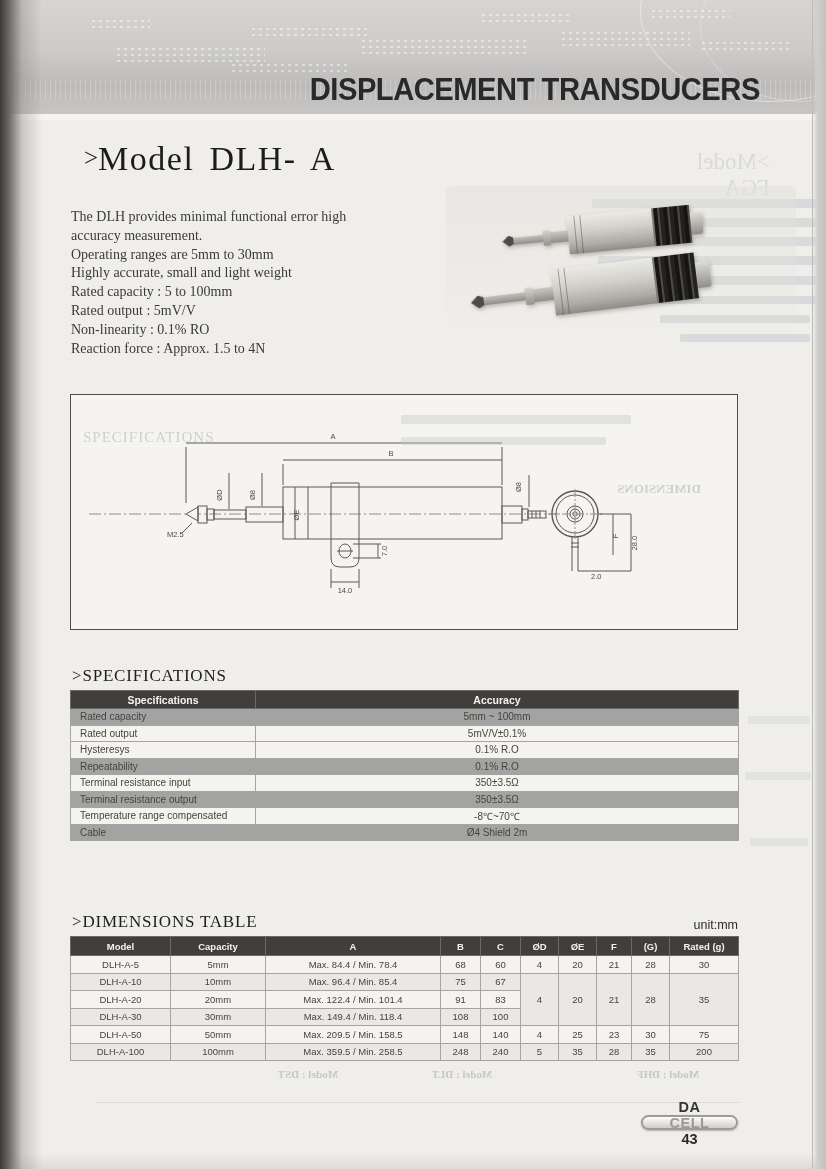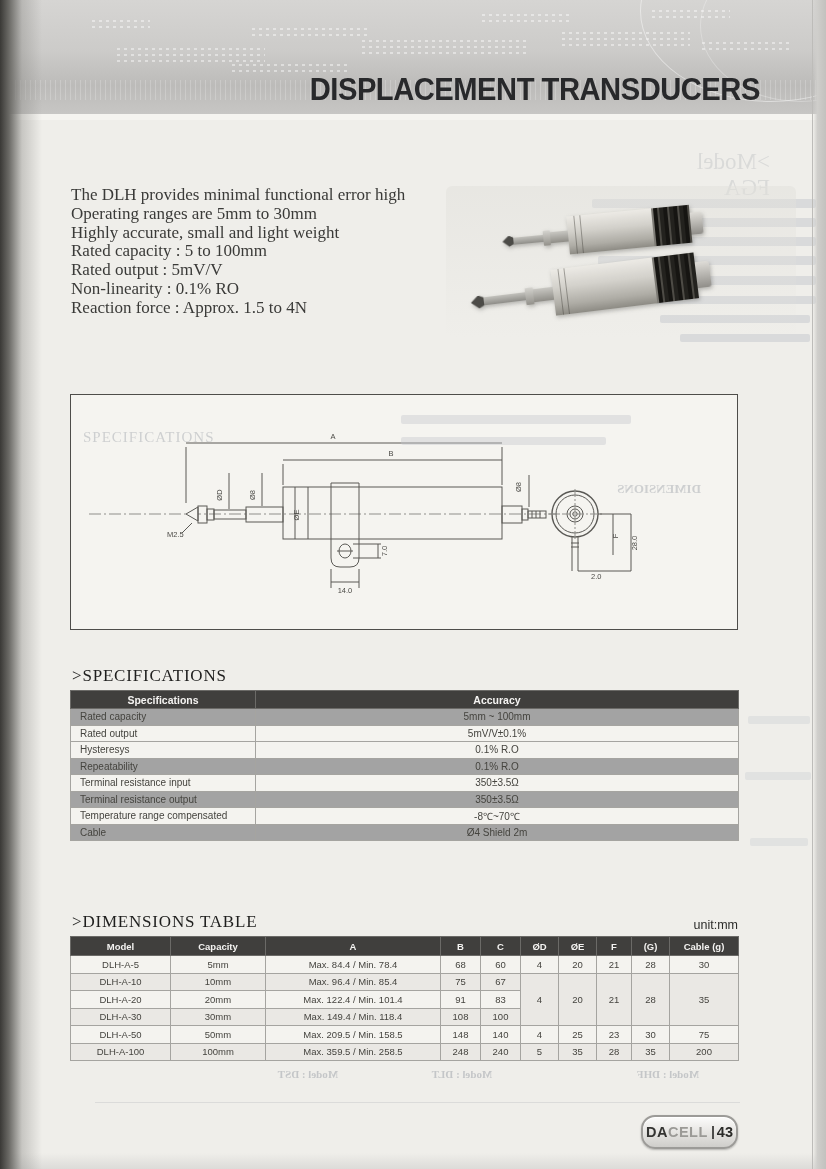--- a/index.html
+++ b/index.html
@@ -24,22 +24,22 @@
   .ticks{position:absolute;left:0;top:80px;width:100%;height:20px;opacity:.4;
          background-image:repeating-linear-gradient(90deg,rgba(255,255,255,.5) 0 1px,transparent 1px 5px);}
   .arc{position:absolute;border:1px solid rgba(255,255,255,.45);border-radius:50%;}
   .band-title{position:absolute;top:72px;right:66px;font-size:31px;font-weight:bold;color:#28292b;
               letter-spacing:-.5px;transform:scaleX(.94);transform-origin:right center;white-space:nowrap;}
 
   
   .model-heading{position:absolute;left:84px;top:140px;font-family:"Liberation Serif",serif;color:#1c1c1b;white-space:nowrap;}
   .model-heading .pre{font-size:25px;vertical-align:4px;}
   .model-heading .main{font-size:34px;letter-spacing:1.5px;word-spacing:5px;}
-  .desc{position:absolute;left:71px;top:186px;width:380px;font-family:"Liberation Serif",serif;
-        font-size:17px;line-height:18.8px;color:#3a3a38;}
+  .desc{position:absolute;left:71px;top:208px;width:380px;font-family:"Liberation Serif",serif;
+        font-size:14px;line-height:18.8px;color:#3a3a38;}
 
   
   .photo-zone{position:absolute;left:446px;top:186px;width:350px;height:152px;
               background:linear-gradient(180deg,rgba(226,225,220,.55),rgba(226,225,220,0));border-radius:6px;}
   .transducer{position:absolute;display:flex;align-items:center;filter:drop-shadow(1px 2px 2px rgba(40,40,35,.3));}
   .t-tip{background:#4c4b47;}
   .t-shaft{background:linear-gradient(180deg,#c2c1bc,#8e8d88);}
   .t-collar{background:linear-gradient(180deg,#d4d3ce,#93918b);border-radius:1px;}
   .t-neck{background:linear-gradient(180deg,#c8c7c2,#8f8d87);}
   .t-body{position:relative;background:linear-gradient(180deg,#eceae5 0%,#d3d1cb 40%,#aeaca5 78%,#8d8b84 100%);}
@@ -77,25 +77,25 @@
   .spec-table tr.plain td{background:#f4f3ef;}
   .spec-table{border:1px solid #565553;}
   .dims-table{top:936px;font-size:9.5px;}
   .dims-table th{height:16px;font-size:9.5px;}
   .dims-table td{height:16.5px;background:#f4f3ef;text-align:center;}
   .dims-table tr.shade td{background:#eaE8e4;}
   .dims-table td.merged{background:#f1f0ec;}
   .dims-table{border:1px solid #565553;}
 
   
-  .footer-badge{position:absolute;left:641px;top:1115px;width:97px;height:34px;border-radius:14px;
+  .footer-badge{position:absolute;left:641px;top:1115px;width:97px;height:15px;border-radius:14px;
                 border:2px solid #9c9b98;box-sizing:border-box;
                 background:linear-gradient(180deg,#fcfcfb,#e4e3e0 55%,#cfcecb);
                 box-shadow:inset 0 1px 1px #fff,0 1px 2px rgba(0,0,0,.25);
-                display:flex;align-items:center;justify-content:center;}
+                display:flex;align-items:center;justify-content:center;flex-direction:column;}
   .footer-badge .da{font-size:14.5px;font-weight:bold;color:#343432;letter-spacing:.5px;}
   .footer-badge .cell{font-size:14.5px;font-weight:bold;color:#9b9a96;letter-spacing:.5px;}
   .footer-badge .bar{width:2px;height:13px;background:#4c4c4a;margin:0 3px 0 4px;}
   .footer-badge .pg{font-size:14.5px;font-weight:bold;color:#2a2a28;}
 </style>
 </head>
 <body>
 
 <div class="sheet">
 
@@ -109,22 +109,24 @@
     <div class="dots" style="left:650px;top:8px;width:80px;height:10px;"></div>
     <div class="dots" style="left:700px;top:40px;width:90px;height:14px;"></div>
     <div class="dots" style="left:230px;top:62px;width:120px;height:10px;"></div>
     <div class="ticks"></div>
     <div class="arc" style="left:640px;top:-80px;width:260px;height:180px;"></div>
     <div class="arc" style="left:700px;top:-50px;width:200px;height:150px;opacity:.6;"></div>
     <div class="band-title">DISPLACEMENT TRANSDUCERS</div>
   </div>
   <div class="band-gap"></div>
 
+  <div class="model-heading"><span class="pre">&gt;</span><span class="main">Model DLH- A</span></div>
   <div class="desc">
     <div>The DLH provides minimal functional error high</div>
+    <div>accuracy measurement.</div>
     <div>Operating ranges are 5mm to 30mm</div>
     <div>Highly accurate, small and light weight</div>
     <div>Rated capacity : 5 to 100mm</div>
     <div>Rated output : 5mV/V</div>
     <div>Non-linearity : 0.1% RO</div>
     <div>Reaction force : Approx. 1.5 to 4N</div>
   </div>
 
   <div class="ghost ghost-serif mirror" style="left:648px;top:149px;width:122px;font-size:23px;opacity:.2;">&gt;Model FGA</div>
   <div class="ghost-bar" style="left:592px;top:199px;width:224px;height:9px;"></div>
@@ -316,21 +318,21 @@
       <tr>
         <th>Model</th>
         <th>Capacity</th>
         <th>A</th>
         <th>B</th>
         <th>C</th>
         <th>ØD</th>
         <th>ØE</th>
         <th>F</th>
         <th>(G)</th>
-        <th>Cable (g)</th>
+        <th>Rated (g)</th>
       </tr>
     </thead>
     <tbody>
       <tr>
         <td>DLH-A-5</td>
         <td>5mm</td>
         <td>Max. 84.4 / Min. 78.4</td>
         <td>68</td>
         <td>60</td>
         <td>4</td>

